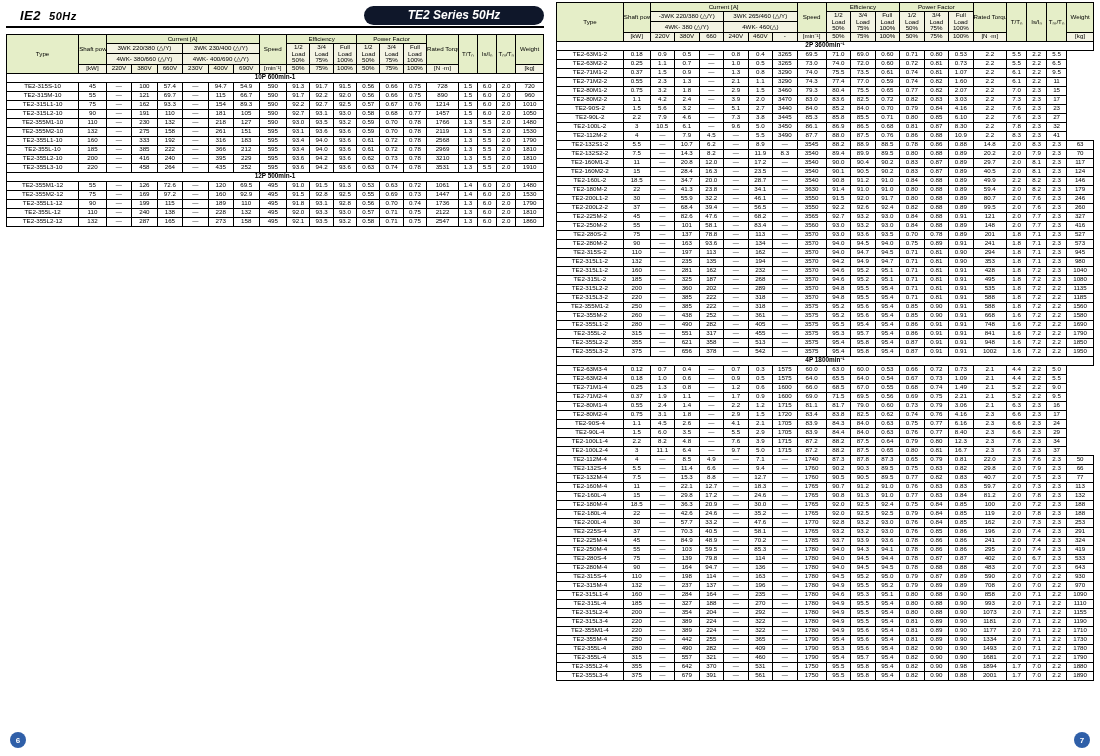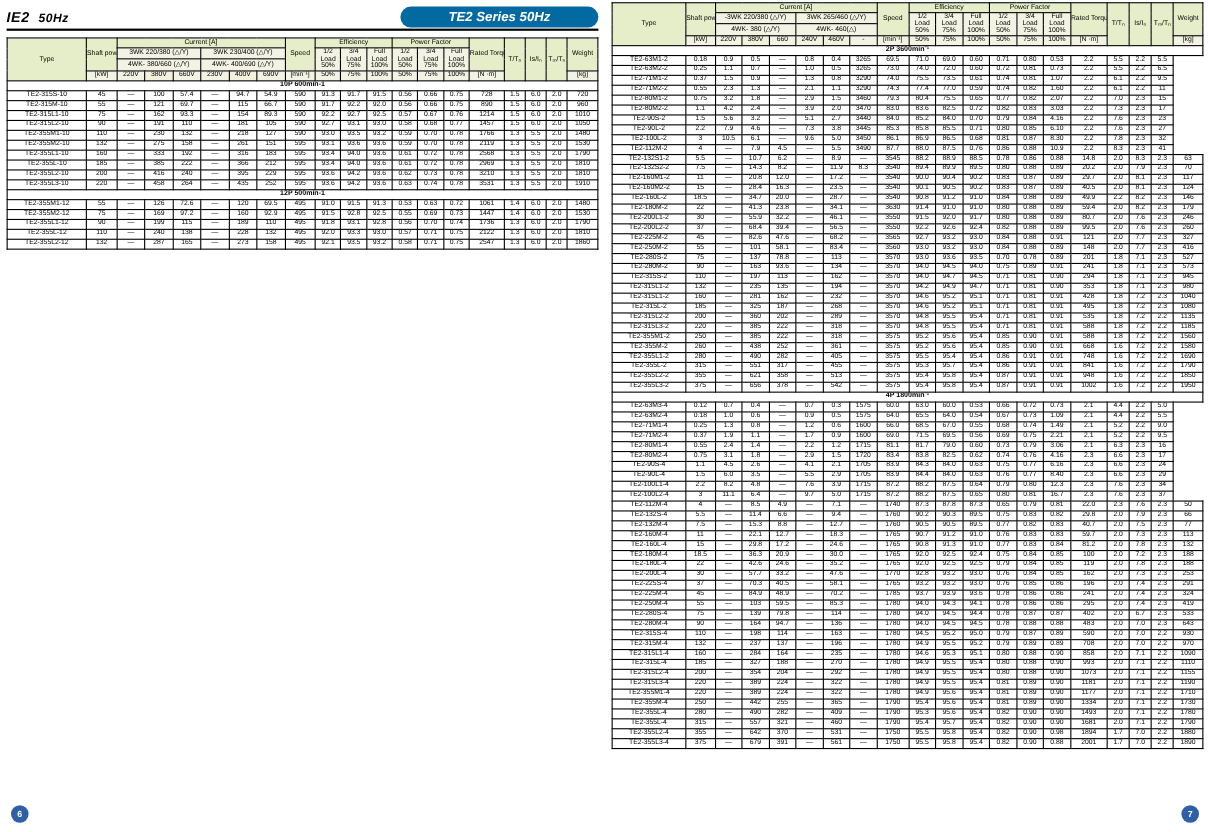--- a/index.html
+++ b/index.html
@@ -13,31 +13,31 @@
     overflow:hidden;
     position:relative;
   }
   .page { position:absolute; top:0; }
   .page-left  { left:0;   width:550px; height:756px; }
   .page-right { left:550px;width:550px; height:756px; }
 
   
   .hdr { position:relative; height:26px; margin:6px 6px 0 6px; }
   .hdr-title {
-    position:absolute; left:0; top:2px;
+    position:absolute; left:14px; top:2px;
     font-size:13px; font-weight:bold; font-style:italic;
     letter-spacing:0.5px;
   }
   .hdr-title .sub { font-size:11px; font-weight:bold; font-style:italic; margin-left:8px;}
   .hdr-rule {
     position:absolute; left:0; right:0; bottom:4px; height:2px; background:#000;
   }
   .hdr-green {
     position:absolute; right:0; top:0px; height:19px;
-    background:#0369a1; color:#fff; font-weight:bold; font-style:italic;
+    background:#0f172a; color:#fff; font-weight:bold; font-style:italic;
     font-size:12px; padding:0 26px 0 26px; line-height:19px;
     border-radius:10px; text-align:center; min-width:180px;
   }
   .hdr-green.wide { min-width:220px; }
 
   
   table.spec {
     border-collapse:collapse;
     table-layout:fixed;
     font-size:6.2px;

